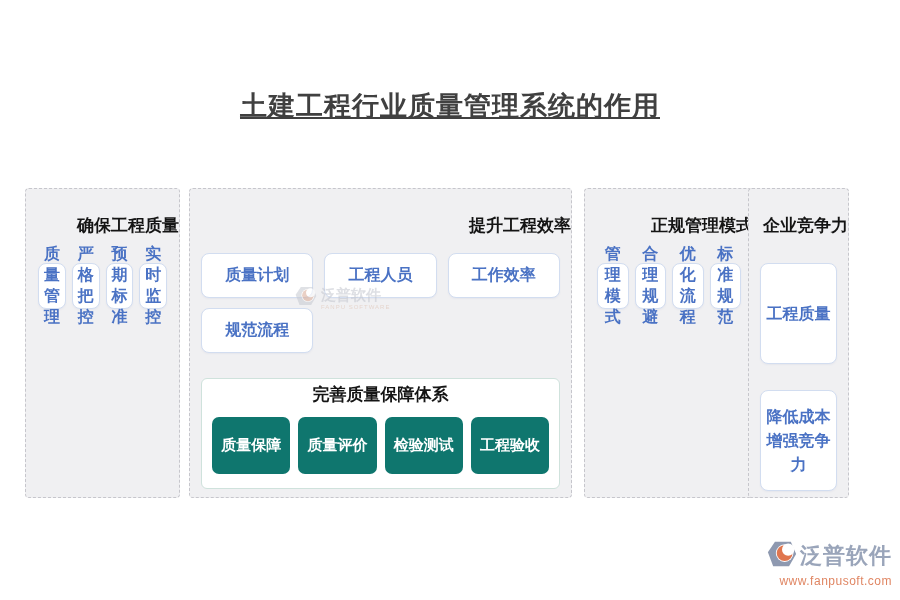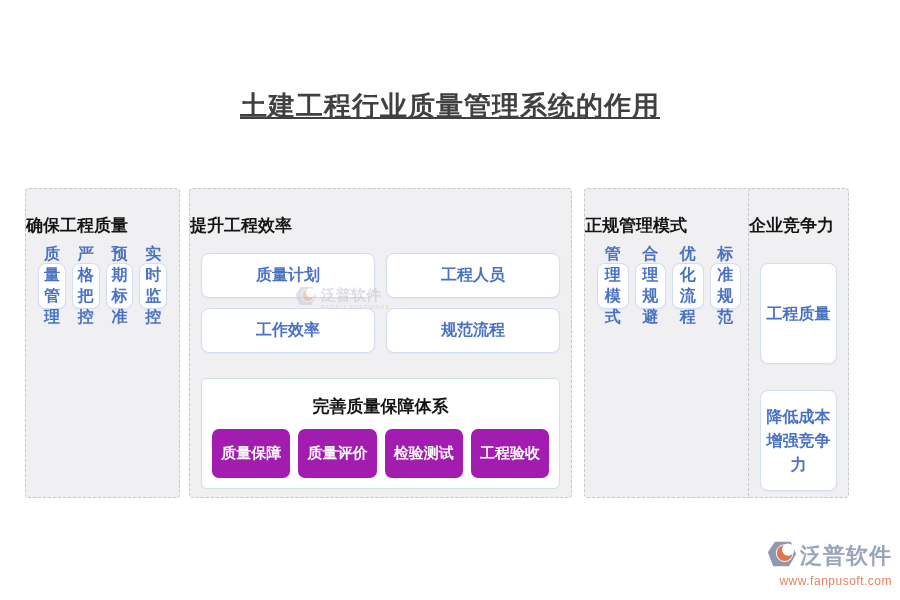--- a/index.html
+++ b/index.html
@@ -13,47 +13,47 @@
   }
   .col{
     position:absolute;top:188px;height:310px;box-sizing:border-box;
     background:#f0f0f2;border:1px dashed #c6c6cc;border-radius:4px;
   }
   .col-1{left:25px;width:155px;}
   .col-2{left:189px;width:383px;}
   .col-3{left:584px;width:170px;}
   .col-4{left:748px;width:101px;}
   .col-header{
-    margin-top:26px;text-align:left;font-size:17px;font-weight:bold;color:#141414;
+    margin-top:26px;text-align:right;font-size:17px;font-weight:bold;color:#141414;
     line-height:22px;
   }
   .card{
     box-sizing:border-box;background:#ffffff;border:1px solid #d2ddf0;border-radius:8px;
     box-shadow:0 1px 2px rgba(60,90,150,0.06);
     display:flex;align-items:center;justify-content:center;
     color:#4a72c4;font-size:16px;font-weight:bold;text-align:center;
   }
   .stack{display:flex;flex-direction:row;gap:6px;margin:26px 12px 0 12px;}
   .stack .card{height:46px;}
   .stack-tall{display:flex;flex-direction:column;gap:26px;margin:26px 11px 0 11px;}
   .stack-tall .card{height:101px;white-space:pre-line;line-height:24px;}
   .grid2{
-    display:grid;grid-template-columns:1fr 1fr;gap:10px 11px;margin:16px 11px 0 11px;
+    display:grid;grid-template-columns:1fr 1fr 1fr;gap:10px 11px;margin:16px 11px 0 11px;
   }
   .grid2 .card{height:45px;}
   .subpanel{
     box-sizing:border-box;margin:25px 11px 0 11px;height:111px;
     background:#ffffff;border:1px solid #cfe2dc;border-radius:6px;
   }
   .subpanel-header{
-    margin-top:16px;text-align:center;font-size:17px;font-weight:bold;color:#141414;
+    margin-top:4px;text-align:center;font-size:17px;font-weight:bold;color:#141414;
   }
   .green-row{display:flex;gap:8px;margin:11px 10px 0 10px;}
   .green-btn{
-    flex:1;height:49px;border-radius:7px;background:#a21caf;
+    flex:1;height:57px;border-radius:7px;background:#0f766e;
     display:flex;align-items:center;justify-content:center;
     color:#ffffff;font-size:15px;font-weight:bold;
   }
   .watermark{
     position:absolute;left:105px;top:96px;display:flex;align-items:center;gap:4px;
     opacity:0.55;pointer-events:none;
   }
   .watermark .wm-text{display:flex;flex-direction:column;line-height:1;}
   .wm-name{font-size:15px;font-weight:bold;color:#c3c6ce;}
   .wm-sub{font-size:6px;color:#dcbfae;letter-spacing:1px;margin-top:2px;}

